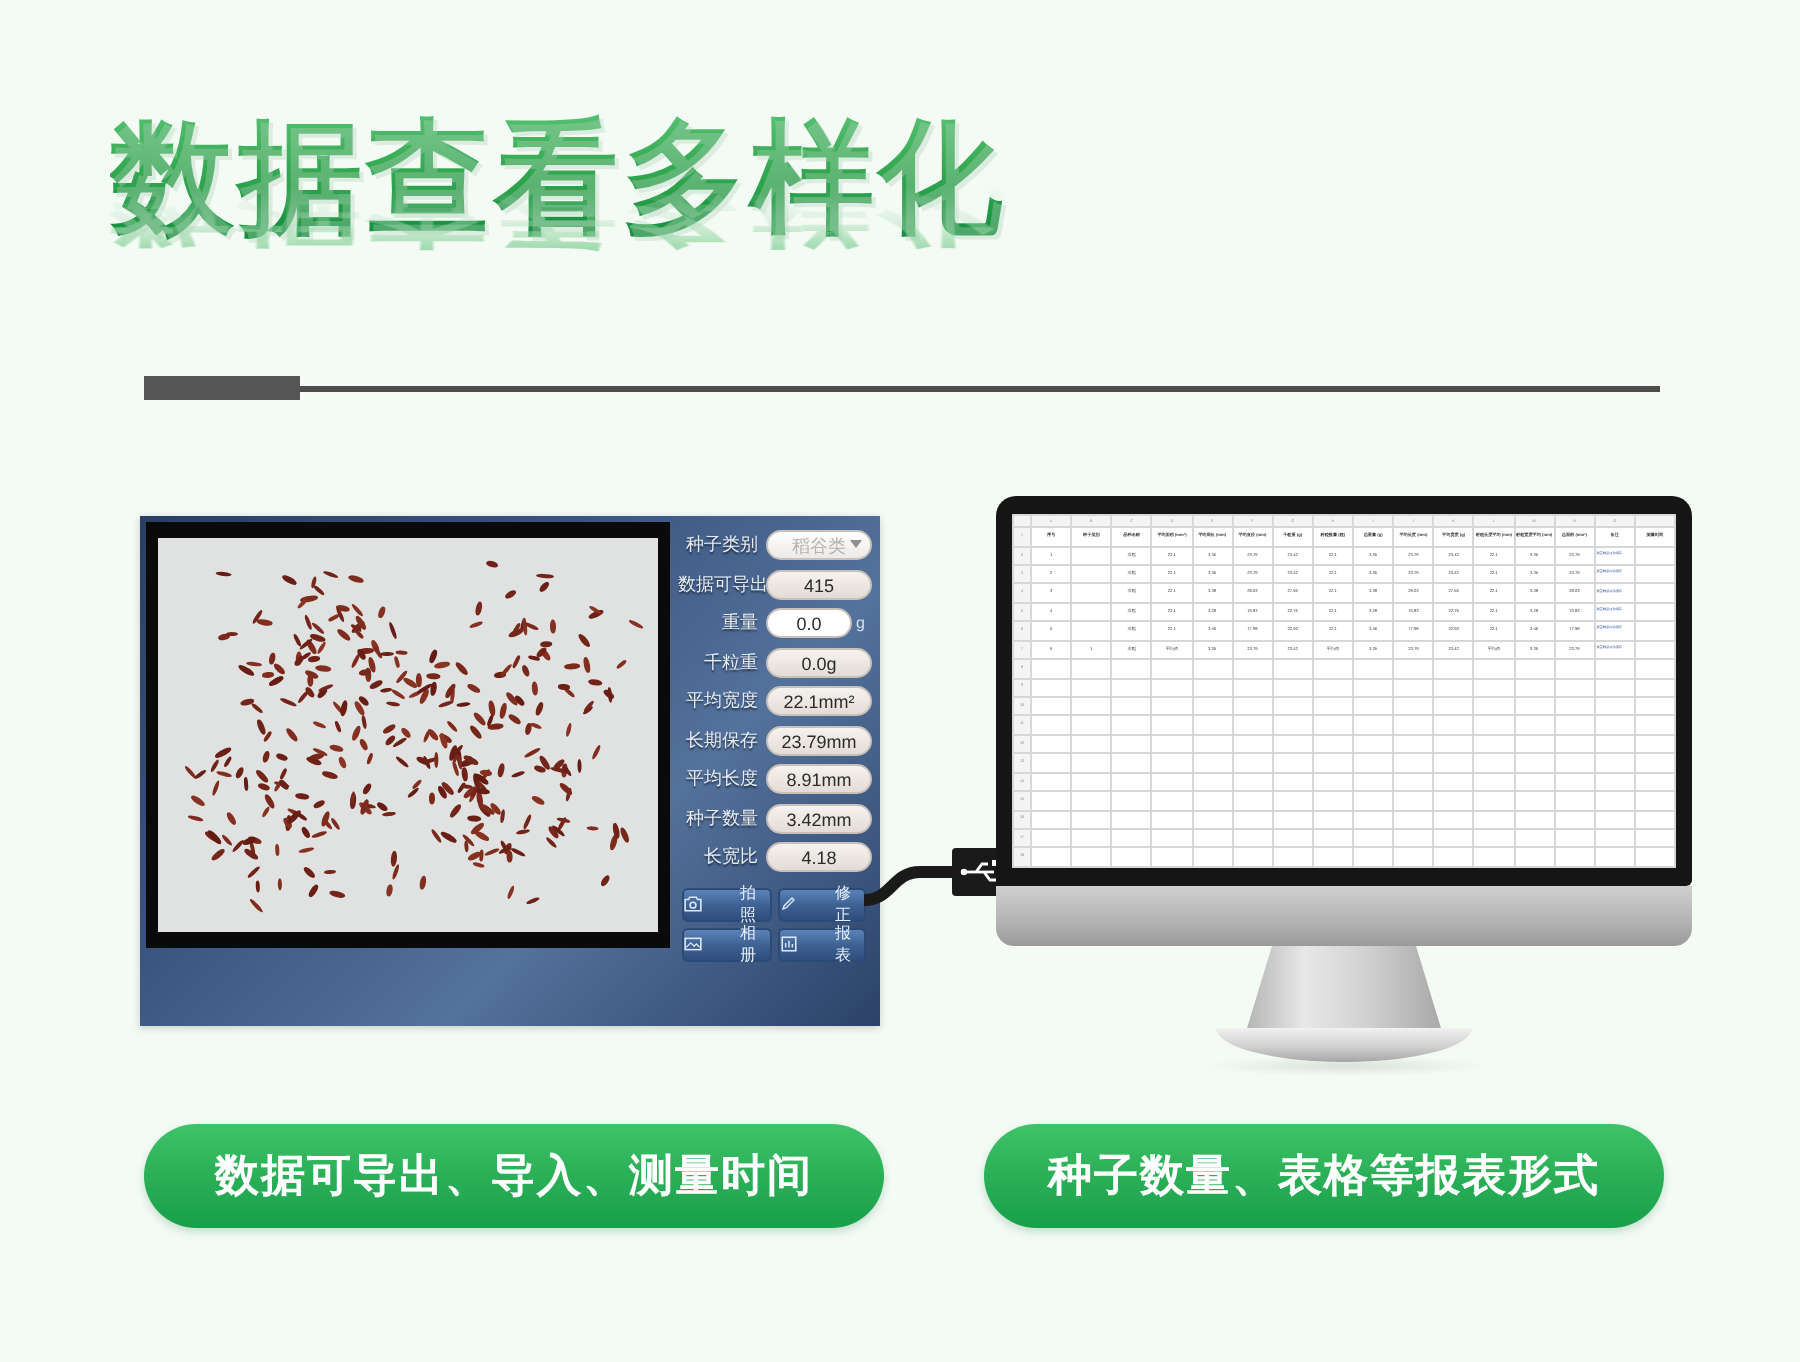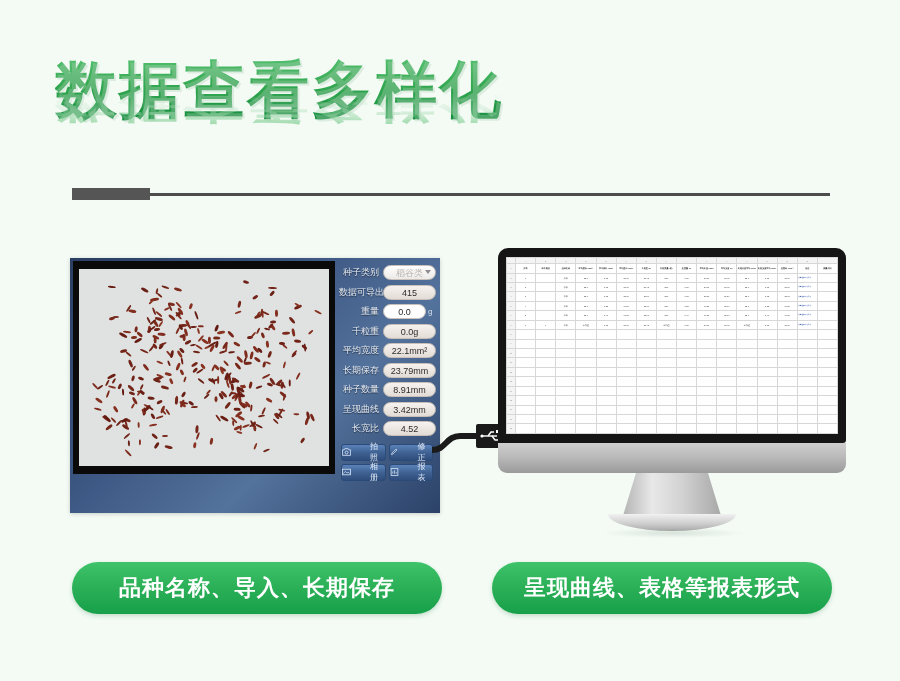--- a/index.html
+++ b/index.html
@@ -743,30 +743,30 @@
       </div>
       <div class="field-row">
         <span class="field-label">平均宽度</span>
         <span class="field-value">22.1mm²</span>
       </div>
       <div class="field-row">
         <span class="field-label">长期保存</span>
         <span class="field-value">23.79mm</span>
       </div>
       <div class="field-row">
-        <span class="field-label">种子数量</span>
+        <span class="field-label">平均长度</span>
         <span class="field-value">8.91mm</span>
       </div>
       <div class="field-row">
-        <span class="field-label">呈现曲线</span>
+        <span class="field-label">种子数量</span>
         <span class="field-value">3.42mm</span>
       </div>
       <div class="field-row">
         <span class="field-label">长宽比</span>
-        <span class="field-value">4.52</span>
+        <span class="field-value">4.18</span>
       </div>
 
       <div id="sw-buttons">
         <div class="sw-btn">
           <span>
             <svg width="9" height="8" viewBox="0 0 16 14">
                 <path d="M5 1h6l1 2h3v10H1V3h3z" fill="none" stroke="#dce8f8" stroke-width="1.4"></path>
                 <circle cx="8" cy="8" r="2.6" fill="none" stroke="#dce8f8" stroke-width="1.4"></circle>
               </svg>
           </span>
@@ -1190,17 +1190,17 @@
       </table>
     </div>
   </div>
   <div id="monitor-chin"></div>
   <div id="monitor-neck"></div>
   <div id="monitor-base"></div>
   <div id="monitor-shadow"></div>
 </div>
 
 <div class="caption-pill" id="caption-left">
-  <span>品种名称、导入、长期保存</span>
+  <span>数据可导出、导入、测量时间</span>
 </div>
 <div class="caption-pill" id="caption-right">
-  <span>呈现曲线、表格等报表形式</span>
+  <span>种子数量、表格等报表形式</span>
 </div>
 
 </body></html>

